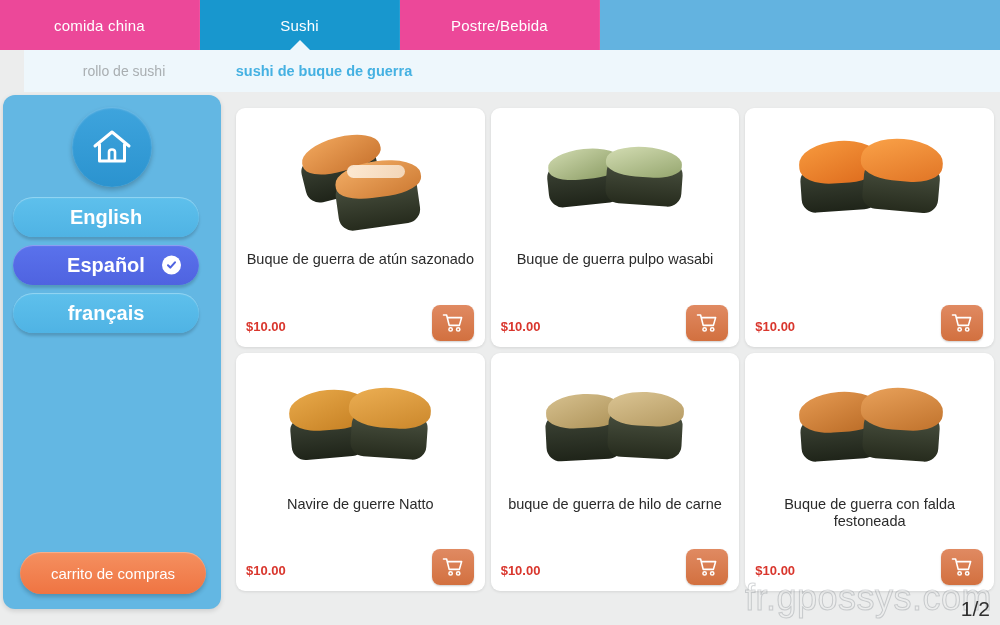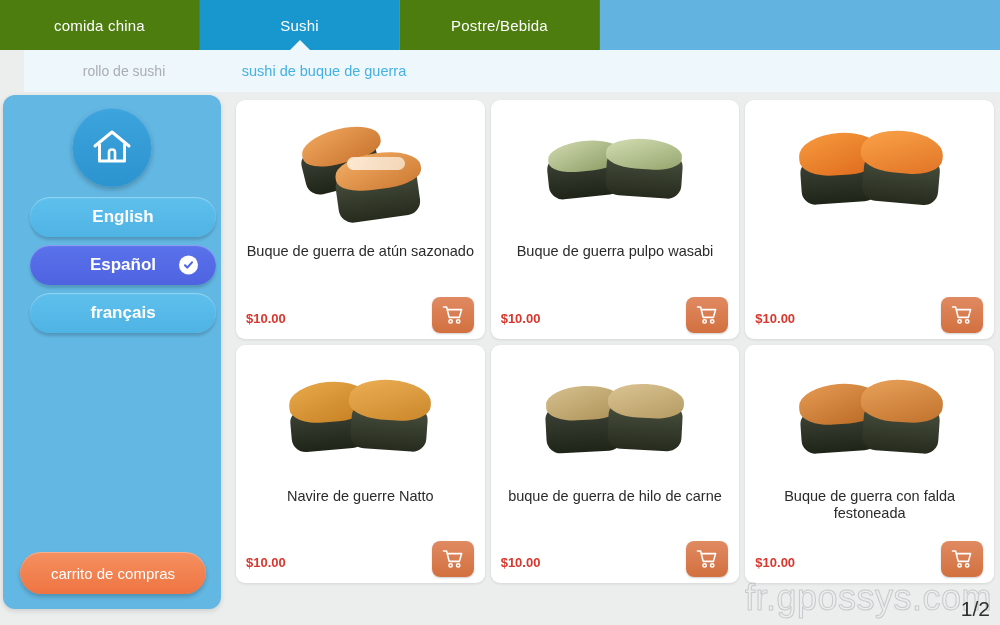--- a/index.html
+++ b/index.html
@@ -13,21 +13,21 @@
 
   
   .tabbar {
     position:absolute; left:0; top:0; width:1000px; height:50px;
     background:#63b3e0; display:flex; align-items:stretch;
   }
   .tab {
     width:200px; height:50px;
     display:flex; align-items:center; justify-content:center;
     color:#ffffff; font-size:15px; letter-spacing:.2px;
-    background:#4d7c0f; position:relative; cursor:pointer;
+    background:#ec4899; position:relative; cursor:pointer;
     border-right:1px solid rgba(255,255,255,0.07);
   }
   .tab.active { background:#1897ce; }
   .tab.active::after {
     content:""; position:absolute; left:50%; bottom:-1px;
     transform:translateX(-50%);
     border-left:11px solid transparent;
     border-right:11px solid transparent;
     border-bottom:11px solid #eef7fc;
   }
@@ -35,63 +35,63 @@
 
   
   .subnav {
     position:absolute; left:0; top:50px; width:1000px; height:42px;
     background:#eef7fc; display:flex; align-items:center;margin-left:24px;
   }
   .subitem {
     width:200px; text-align:center; font-size:14px;
     color:#a9aeb1; cursor:pointer;
   }
-  .subitem.active { color:#45b1e2; font-weight:normal; font-size:14.5px; }
+  .subitem.active { color:#45b1e2; font-weight:bold; font-size:14.5px; }
 
   
   .sidebar {
     position:absolute; left:3px; top:95px; width:218px; height:514px;
     background:#63b7e3; border-radius:12px;
     box-shadow:0 2px 5px rgba(0,0,0,.13);
   }
   .homebtn {
     position:absolute; left:50%; top:12px; transform:translateX(-50%);
     width:80px; height:80px; border-radius:50%;
     background:linear-gradient(180deg,#3ea4dd 0%,#2b93cf 100%);
     box-shadow:0 3px 5px rgba(0,0,0,.22), inset 0 1px 2px rgba(255,255,255,.3);
     display:flex; align-items:center; justify-content:center; cursor:pointer;
   }
   .langbtn {
-    position:absolute; left:27px; width:186px; height:40px;
+    position:absolute; left:10px; width:186px; height:40px;
     border-radius:20px;
     background:linear-gradient(180deg,#5ec0ec 0%,#4fb3e4 100%);
     box-shadow:0 3px 3px rgba(0,0,0,.17), inset 0 1px 1px rgba(255,255,255,.35);
     display:flex; align-items:center; justify-content:center;
-    color:#ffffff; font-size:17px; font-weight:bold; cursor:pointer;
+    color:#ffffff; font-size:20px; font-weight:bold; cursor:pointer;
   }
   .langbtn.sel {
     background:linear-gradient(180deg,#5a72ec 0%,#4f63e0 100%);
   }
   .langbtn .check {
     position:absolute; right:18px; top:50%; transform:translateY(-50%);
     width:19px; height:19px; border-radius:50%; background:#ffffff;
     display:flex; align-items:center; justify-content:center;
   }
   .cartbtn {
     position:absolute; left:17px; bottom:15px; width:186px; height:42px;
     border-radius:21px;
     background:linear-gradient(180deg,#f59060 0%,#ef7442 100%);
     box-shadow:0 3px 4px rgba(0,0,0,.2), inset 0 1px 1px rgba(255,255,255,.3);
     display:flex; align-items:center; justify-content:center;
     color:#ffffff; font-size:15px; cursor:pointer;
   }
 
   
   .grid {
-    position:absolute; left:232px; top:84px;
+    position:absolute; left:232px; top:92px;
     width:768px; height:515px;
     display:grid;
     grid-template-columns:repeat(3,1fr);
     grid-template-rows:repeat(2,1fr);
     gap:6px; padding:16px 6px 16px 4px;
   }
   .card {
     background:#ffffff; border-radius:9px; position:relative;
     box-shadow:0 1px 3px rgba(0,0,0,.10);
     overflow:hidden;

